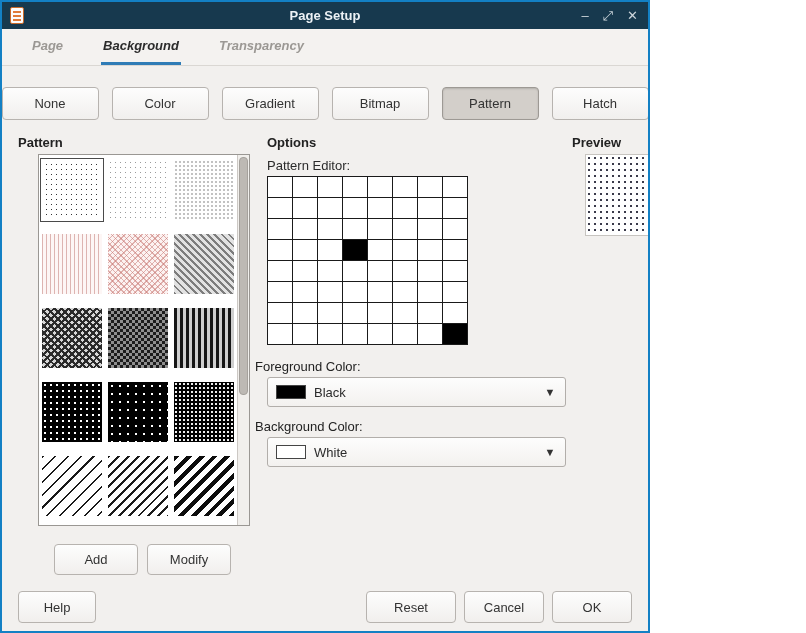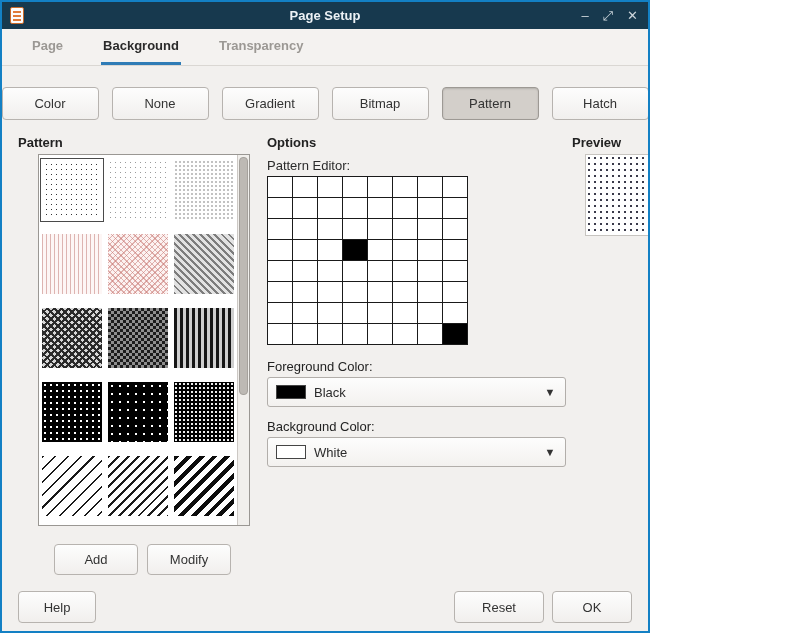--- a/index.html
+++ b/index.html
@@ -30,21 +30,21 @@
   .win-controls { position:absolute; right:10px; top:0; height:27px; display:flex; align-items:center; gap:14px; }
   .win-controls span { color:#cdd6dc; font-size:13px; line-height:27px; cursor:default; }
 
   
   .tabbar {
     position:absolute; top:27px; left:0; right:0; height:37px;
     background:#f4f2f0; border-bottom:1px solid #dad7d3;
     display:flex; align-items:stretch; padding-left:28px; gap:36px;
   }
   .tab { display:flex; align-items:center; font-weight:bold; color:#9b9894;
-         border-bottom:3px solid transparent; padding:0 2px; }
+         border-bottom:3px solid transparent; padding:0 2px;font-style:italic; }
   .tab.active { color:#2b2b2b; border-bottom-color:#2f7cb6; }
 
   
   .type-row { position:absolute; top:85px; left:0; right:0; display:flex; justify-content:center; gap:13px; }
   .btn {
     min-width:97px; height:33px; padding:0 14px;
     background:linear-gradient(#fdfdfd,#f1efed);
     border:1px solid #b7b3af; border-radius:4px;
     font-family:"Liberation Sans", sans-serif; font-size:13px; color:#333;
     display:inline-flex; align-items:center; justify-content:center;
@@ -99,21 +99,21 @@
   .editor-label { position:absolute; left:265px; top:156px; }
   .editor-grid {
     position:absolute; left:265px; top:174px;
     display:grid; grid-template-columns:repeat(8,25px); grid-auto-rows:21px;
     border-top:1px solid #1a1a1a; border-left:1px solid #1a1a1a;
     background:#fff; width:201px;
   }
   .ecell { border-right:1px solid #1a1a1a; border-bottom:1px solid #1a1a1a; }
   .ecell.on { background:#000; }
 
-  .field-label { position:absolute; left:265px; font-size:13px; color:#222; }
+  .field-label { position:absolute; left:253px; font-size:13px; color:#222; }
   .dropdown {
     position:absolute; left:265px; width:299px; height:30px;
     background:linear-gradient(#fdfdfd,#f3f1ef);
     border:1px solid #b2aeaa; border-radius:3px;
     display:flex; align-items:center; padding-left:8px;
   }
   .dropdown .swatch { width:30px; height:14px; border:1px solid #444; }
   .dropdown .val { margin-left:8px; flex:1; }
   .dropdown .arrow-box {
     width:30px; height:100%; display:flex; align-items:center; justify-content:center;
@@ -153,22 +153,22 @@
     </span>
   </div>
 
   <div class="tabbar">
       <div class="tab">Page</div>
       <div class="tab active">Background</div>
       <div class="tab">Transparency</div>
     </div>
 
   <div class="type-row">
+      <button class="btn">None</button>
       <button class="btn">Color</button>
-      <button class="btn">None</button>
       <button class="btn">Gradient</button>
       <button class="btn">Bitmap</button>
       <button class="btn pressed">Pattern</button>
       <button class="btn">Hatch</button>
     </div>
 
   <div class="section-label" style="left:16px; top:133px;">Pattern</div>
   <div class="section-label" style="left:265px; top:133px;">Options</div>
   <div class="section-label" style="left:570px; top:133px;">Preview</div>
 
@@ -312,16 +312,17 @@
     <span class="arrow-box">▼</span>
   </div>
 
   <div class="preview-box"></div>
 
   <div class="footer-left">
     <button class="btn">Help</button>
   </div>
   <div class="footer-right">
     <button class="btn btn-reset">Reset</button>
+    <button class="btn btn-cancel">Cancel</button>
     <button class="btn btn-ok">OK</button>
   </div>
 
 </div>
 
 </body></html>

